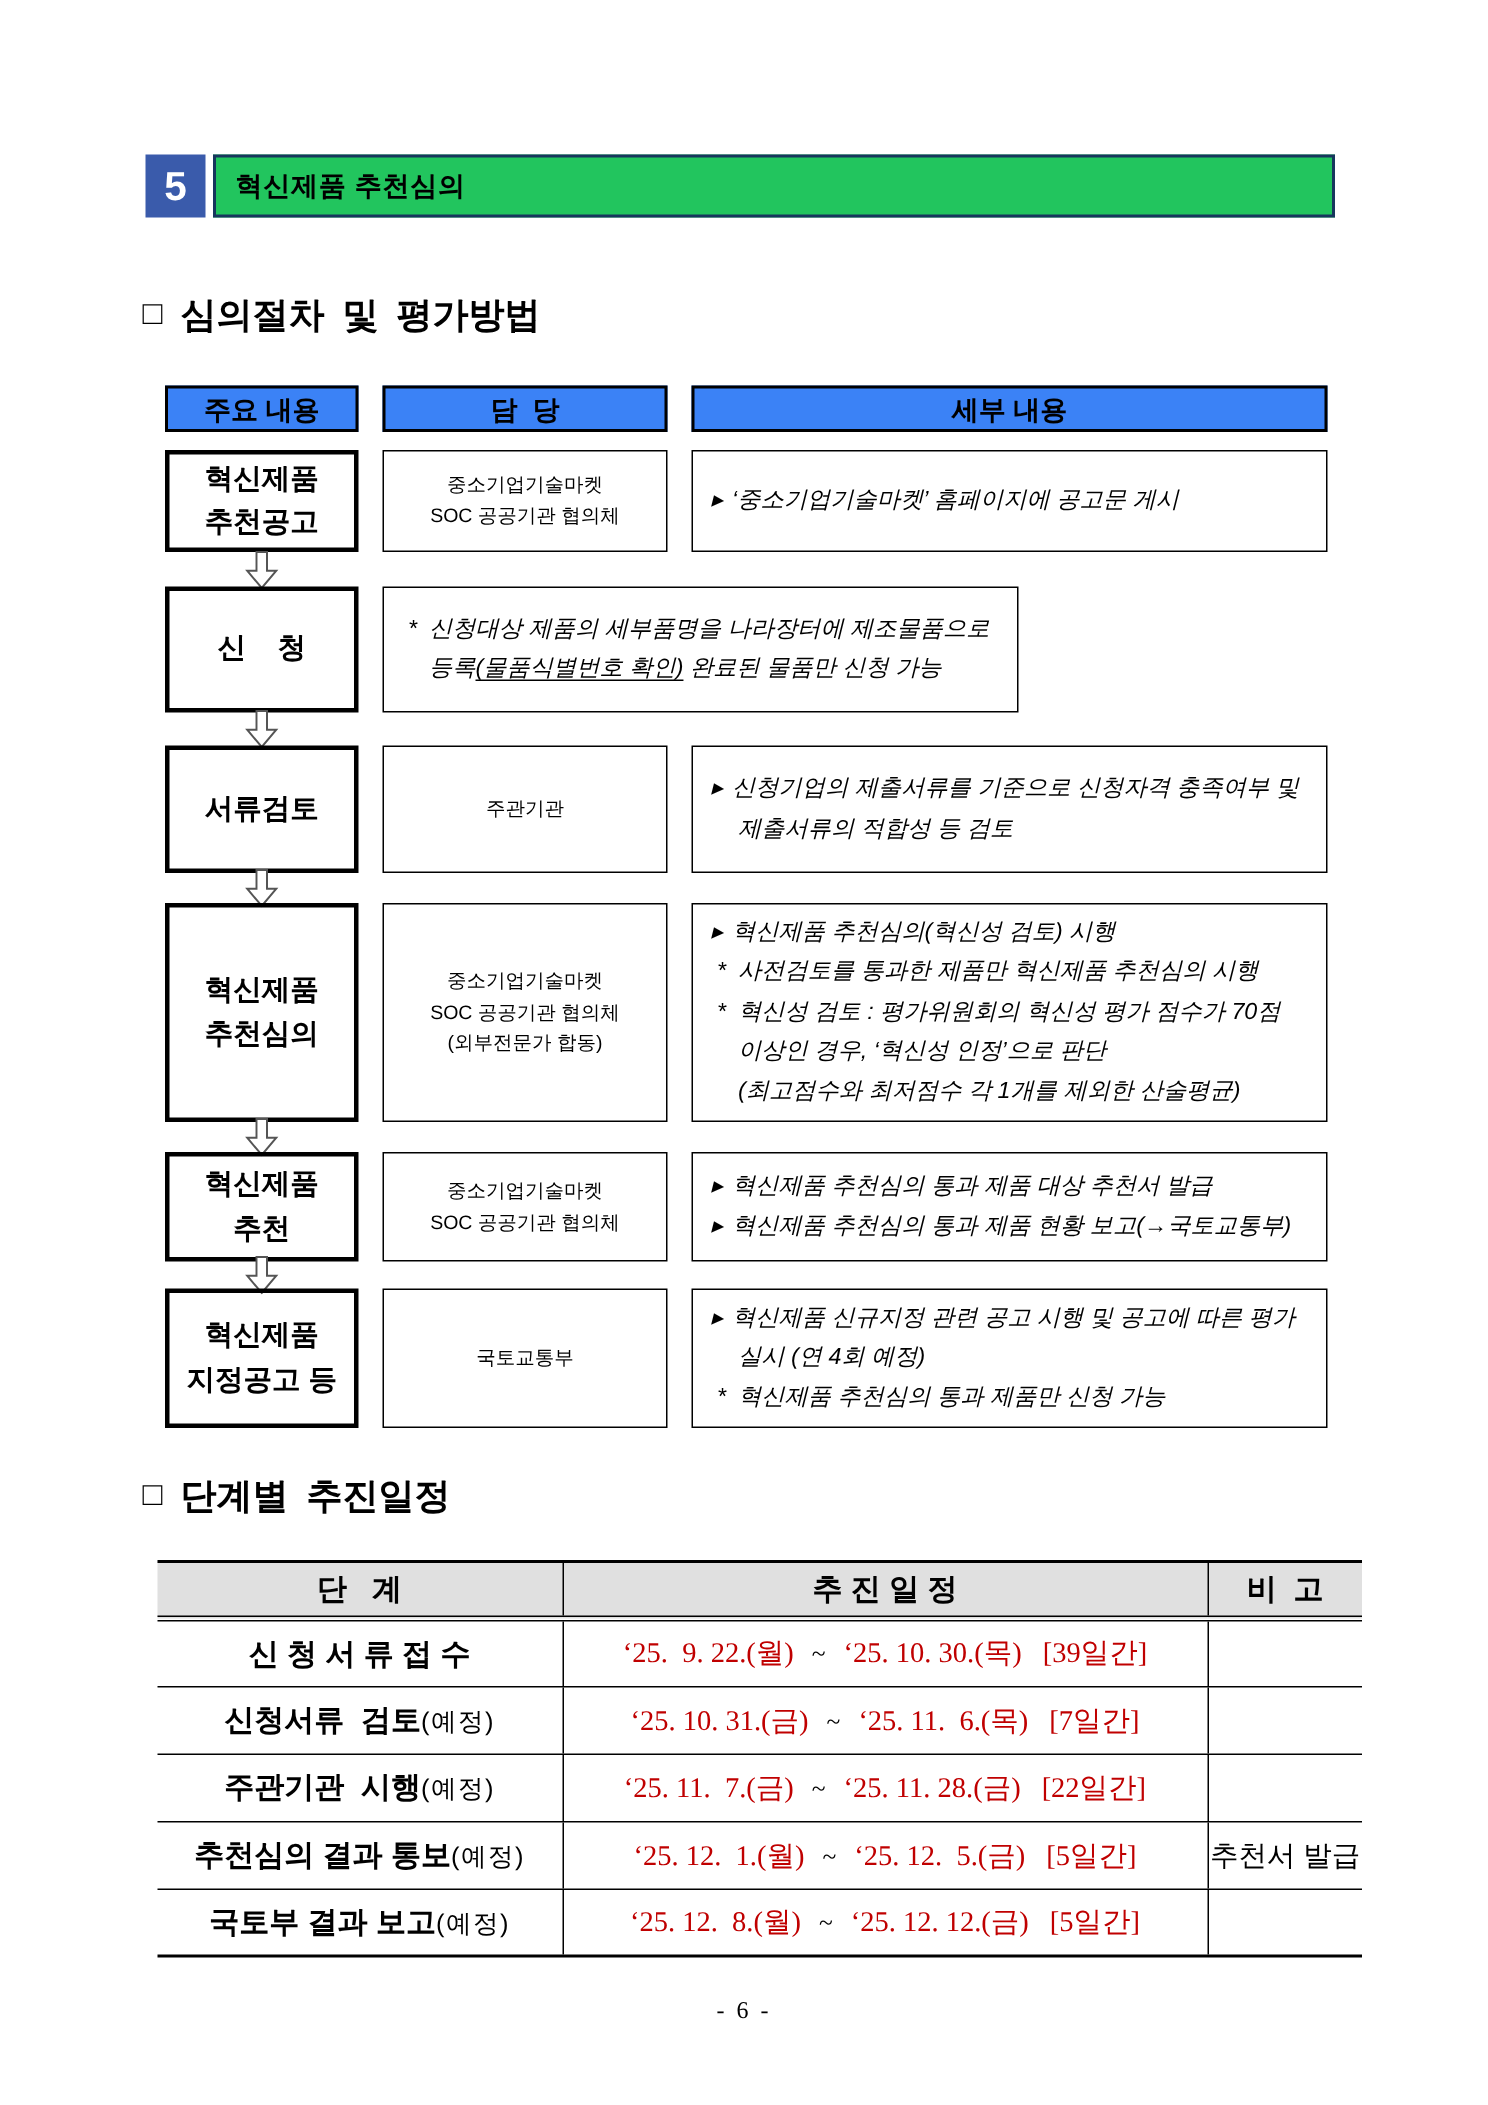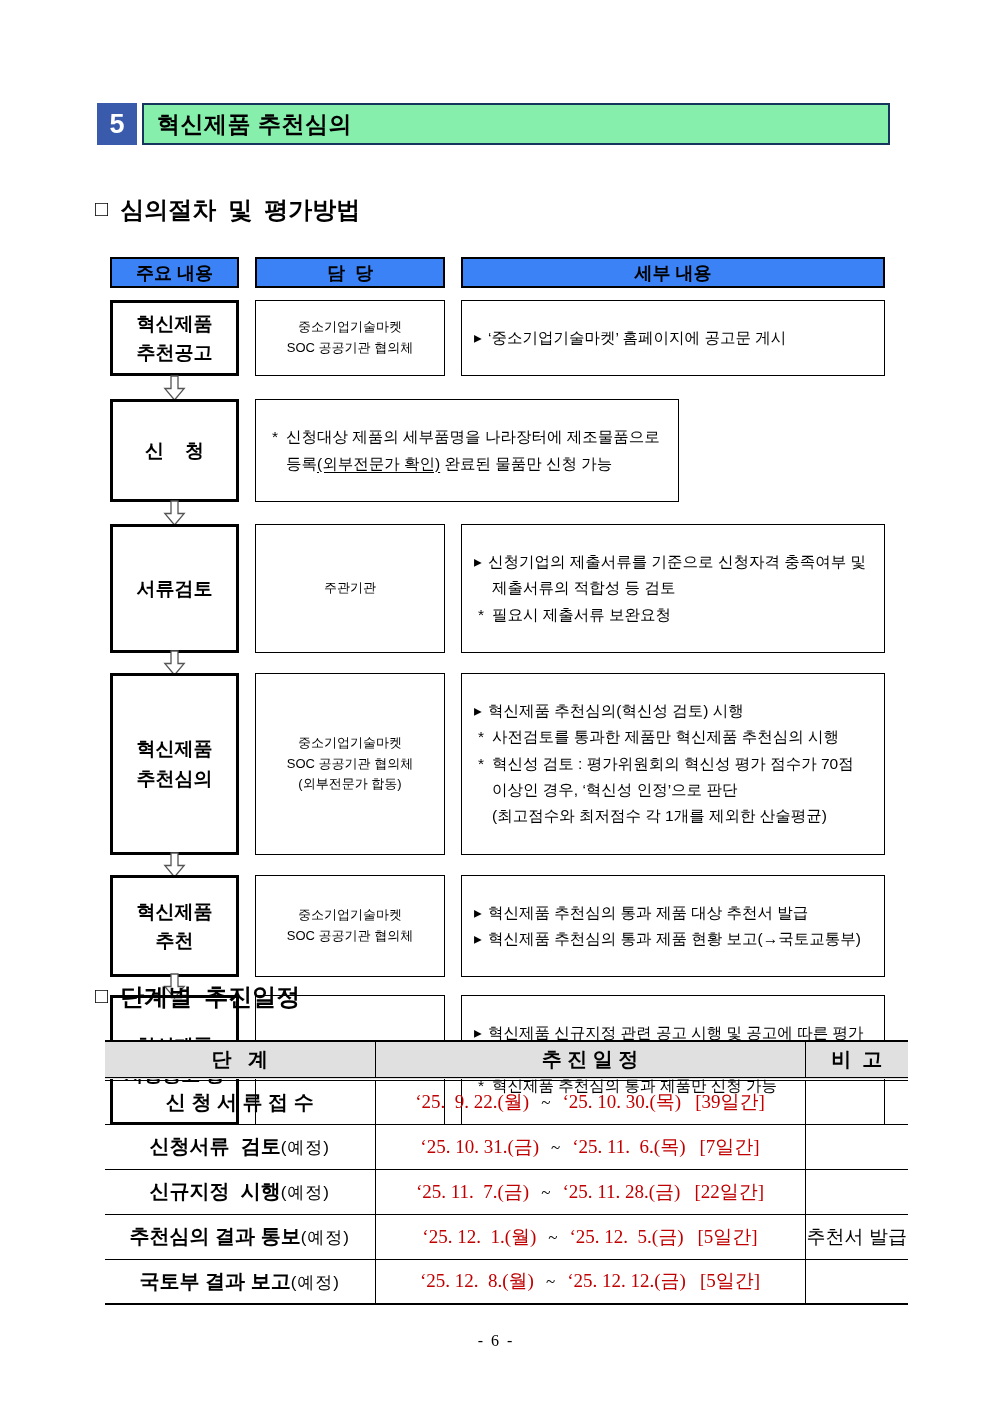--- a/index.html
+++ b/index.html
@@ -11,22 +11,22 @@
     overflow:hidden;
   }
   
   .banner { position:absolute; top:103px; left:97px; width:793px; height:42px; display:flex; }
   .banner-num {
     width:40px; height:42px; background:#3a5bab; color:#fff;
     font-weight:bold; font-size:27px; display:flex; align-items:center; justify-content:center;
     margin-right:5px;
   }
   .banner-title {
-    flex:1; height:42px; background:#86efac; border:2px solid #17365d;
-    font-weight:bold; font-size:23px; line-height:38px; padding-left:13px;
+    flex:1; height:42px; background:#22c55e; border:2px solid #17365d;
+    font-weight:bold; font-size:18px; line-height:38px; padding-left:13px;
     letter-spacing:0.5px;
   }
   
   .section-heading {
     position:absolute; left:95px;
     font-family:"Liberation Serif", serif; font-weight:bold; font-size:24px;
     display:flex; align-items:center; white-space:pre;
   }
   .section-heading .marker { font-size:22px; font-weight:normal; margin-right:12px; transform:translateY(-1px); }
   #sec1 { top:194px; }
@@ -48,21 +48,21 @@
     align-items:center; justify-content:center;
     font-weight:bold; font-size:19px; line-height:1.55; text-align:center;
   }
   .owner-box {
     border:1.5px solid #000; display:flex; flex-direction:column;
     align-items:center; justify-content:center;
     font-size:13px; line-height:1.6; text-align:center;
   }
   .detail-box {
     border:1.5px solid #000; display:flex; flex-direction:column; justify-content:center;
-    font-size:15.5px; line-height:1.7; padding:24px 8px;
+    font-size:15.5px; line-height:1.7; padding:6px 8px;font-style:italic;
   }
   .dline { white-space:pre; }
   .dline.bullet { padding-left:4px; }
   .dline.star { padding-left:8px; }
   .dline.cont { padding-left:22px; }
   .dline .pfx { display:inline-block; width:14px; }
   .dline .u { text-decoration:underline; text-underline-offset:3px; }
   .arrow-row { display:flex; }
   .arrow-cell { width:129px; flex:none; display:flex; align-items:center; justify-content:center; }
   
@@ -117,33 +117,33 @@
         </div>
         <div class="arrow-row" style="height: 23px;">
           <div class="arrow-cell">
             <svg width="23" height="26" viewBox="0 0 23 26">
               <path d="M8 1 h7 v12.5 h6.2 L11.5 25 L1.8 13.5 H8 Z" fill="#ffffff" stroke="#555" stroke-width="1.3"></path>
             </svg>
           </div>
         </div>
         <div class="prow">
           <div class="pcell col-stage stage-box" style="min-height: 84px;"><div>신    청</div></div>
-          <div class="pcell col-detail detail-box" style="min-height: 84px;"><div class="dline star"><span class="pfx">*</span><span>신청대상 제품의 세부품명을 나라장터에 제조물품으로</span></div><div class="dline cont"><span>등록</span><span class="u">(외부전문가 확인)</span><span> 완료된 물품만 신청 가능</span></div></div>
+          <div class="pcell col-detail detail-box" style="min-height: 84px;"><div class="dline star"><span class="pfx">*</span><span>신청대상 제품의 세부품명을 나라장터에 제조물품으로</span></div><div class="dline cont"><span>등록</span><span class="u">(물품식별번호 확인)</span><span> 완료된 물품만 신청 가능</span></div></div>
         </div>
         <div class="arrow-row" style="height: 22px;">
           <div class="arrow-cell">
             <svg width="23" height="26" viewBox="0 0 23 26">
               <path d="M8 1 h7 v12.5 h6.2 L11.5 25 L1.8 13.5 H8 Z" fill="#ffffff" stroke="#555" stroke-width="1.3"></path>
             </svg>
           </div>
         </div>
         <div class="prow">
           <div class="pcell col-stage stage-box" style="min-height: 85px;"><div>서류검토</div></div>
           <div class="pcell col-owner owner-box" style="min-height: 85px;"><div>주관기관</div></div>
-          <div class="pcell col-detail detail-box" style="min-height: 85px;"><div class="dline bullet"><span class="pfx">▸</span><span>신청기업의 제출서류를 기준으로 신청자격 충족여부 및</span></div><div class="dline cont"><span>제출서류의 적합성 등 검토</span></div><div class="dline star"><span class="pfx">*</span><span>필요시 제출서류 보완요청</span></div></div>
+          <div class="pcell col-detail detail-box" style="min-height: 85px;"><div class="dline bullet"><span class="pfx">▸</span><span>신청기업의 제출서류를 기준으로 신청자격 충족여부 및</span></div><div class="dline cont"><span>제출서류의 적합성 등 검토</span></div></div>
         </div>
         <div class="arrow-row" style="height: 20px;">
           <div class="arrow-cell">
             <svg width="23" height="26" viewBox="0 0 23 26">
               <path d="M8 1 h7 v12.5 h6.2 L11.5 25 L1.8 13.5 H8 Z" fill="#ffffff" stroke="#555" stroke-width="1.3"></path>
             </svg>
           </div>
         </div>
         <div class="prow">
           <div class="pcell col-stage stage-box" style="min-height: 146px;"><div>혁신제품</div><div>추천심의</div></div>
@@ -200,21 +200,21 @@
           <td class="st-stage"><span>신 청 서 류 접 수</span></td>
           <td class="st-date"><span>‘25.  9. 22.(월)</span><span class="tilde">~</span><span>‘25. 10. 30.(목)</span><span class="dur">[39일간]</span></td>
           <td class="st-note"></td>
         </tr>
         <tr>
           <td class="st-stage"><span>신청서류  검토</span><span class="suffix">(예정)</span></td>
           <td class="st-date"><span>‘25. 10. 31.(금)</span><span class="tilde">~</span><span>‘25. 11.  6.(목)</span><span class="dur">[7일간]</span></td>
           <td class="st-note"></td>
         </tr>
         <tr>
-          <td class="st-stage"><span>신규지정  시행</span><span class="suffix">(예정)</span></td>
+          <td class="st-stage"><span>주관기관  시행</span><span class="suffix">(예정)</span></td>
           <td class="st-date"><span>‘25. 11.  7.(금)</span><span class="tilde">~</span><span>‘25. 11. 28.(금)</span><span class="dur">[22일간]</span></td>
           <td class="st-note"></td>
         </tr>
         <tr>
           <td class="st-stage"><span>추천심의 결과 통보</span><span class="suffix">(예정)</span></td>
           <td class="st-date"><span>‘25. 12.  1.(월)</span><span class="tilde">~</span><span>‘25. 12.  5.(금)</span><span class="dur">[5일간]</span></td>
           <td class="st-note">추천서 발급</td>
         </tr>
         <tr>
           <td class="st-stage"><span>국토부 결과 보고</span><span class="suffix">(예정)</span></td>

